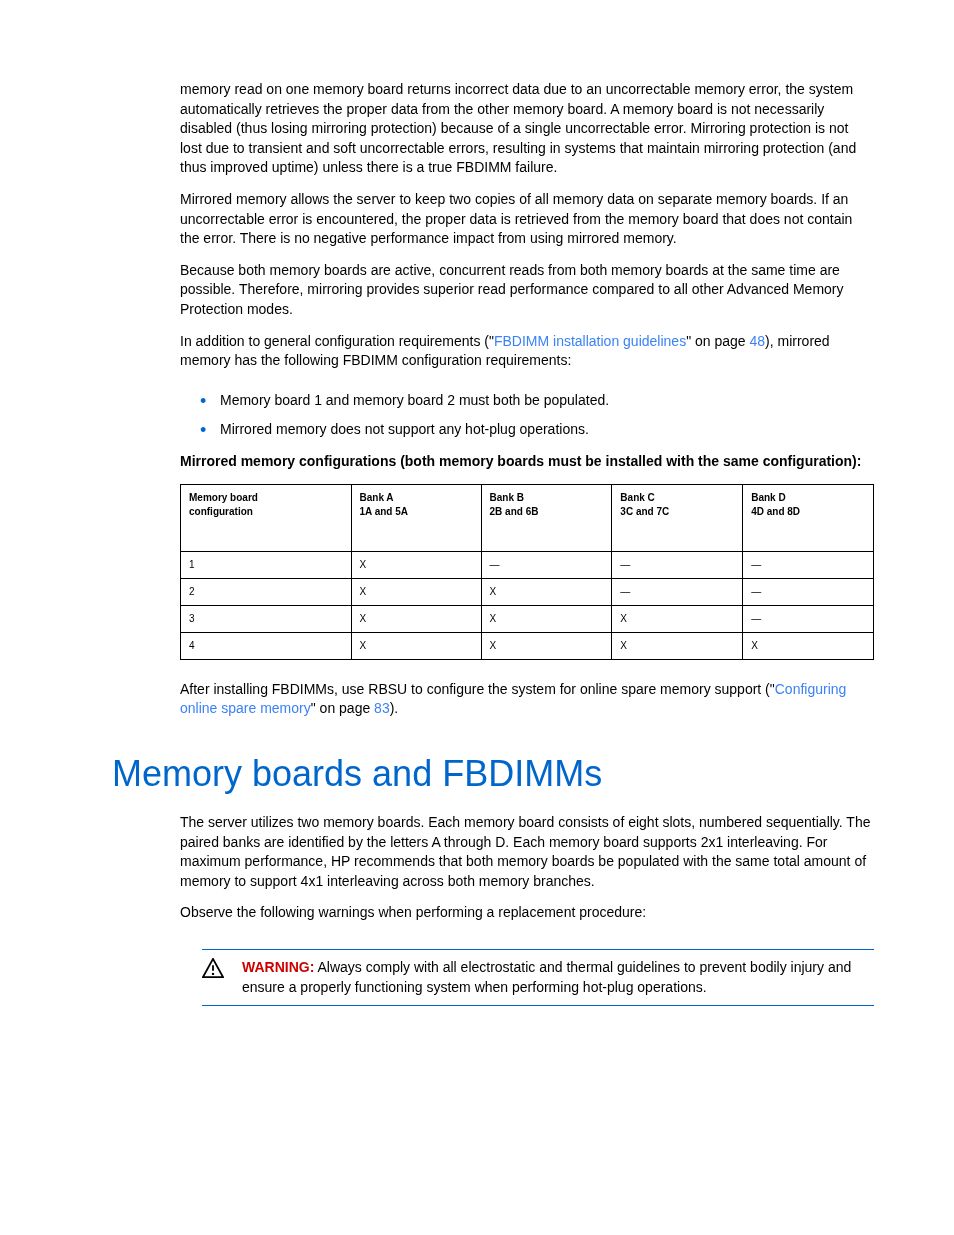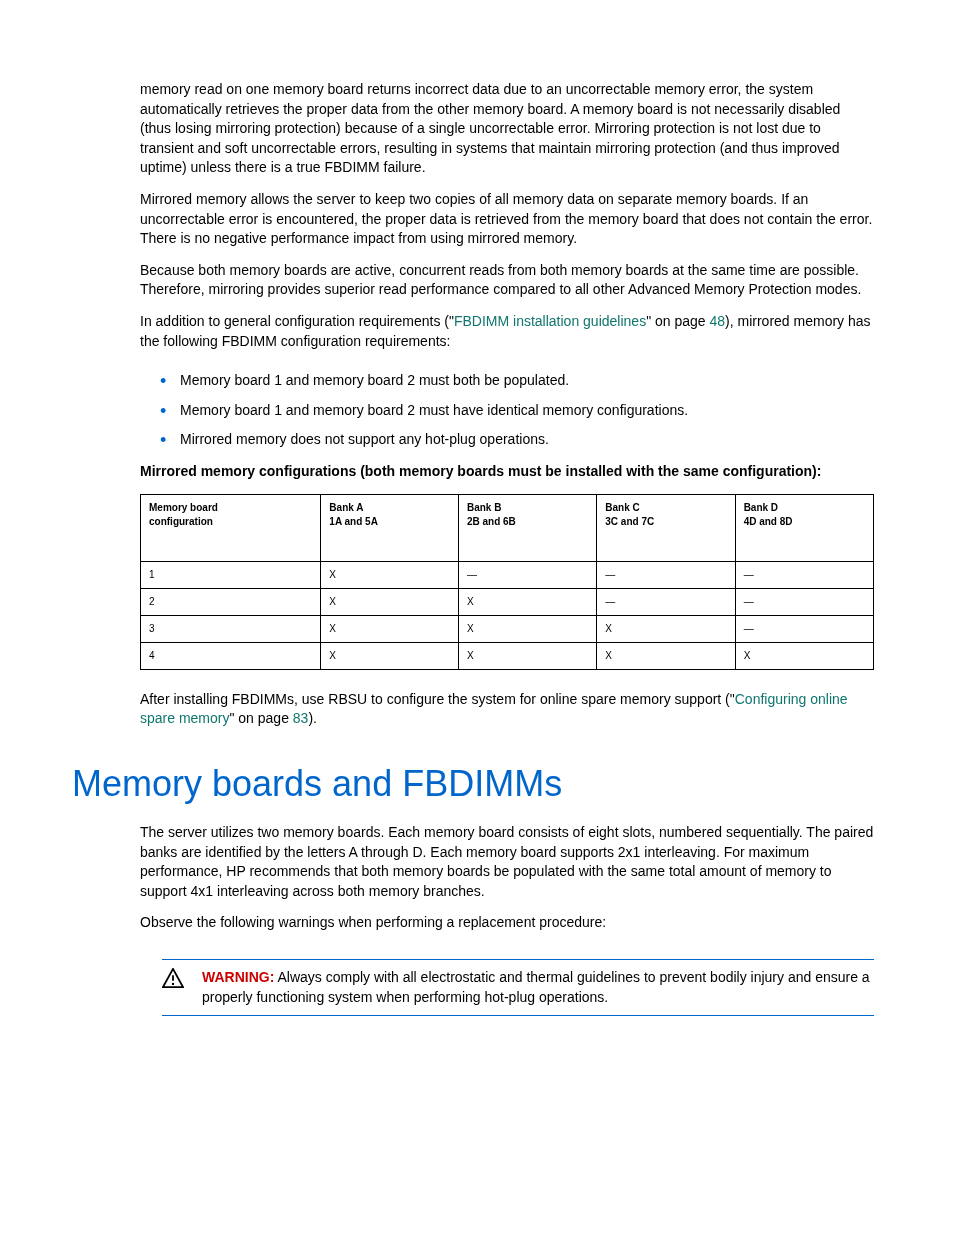--- a/index.html
+++ b/index.html
@@ -6,30 +6,30 @@
     font-family: Arial, Helvetica, sans-serif;
     margin: 0;
     padding: 0;
     background: #fff;
     color: #000;
     width: 954px;
     font-size: 14px;
     line-height: 1.4;
   }
   .page {
-    padding: 80px 80px 40px 72px;
+    padding: 80px 80px 40px 112px;
   }
   .content {
     margin-left: 68px;
   }
   p {
     margin: 0 0 12px 0;
   }
   a.link {
-    color: #0f766e;
+    color: #3b82f6;
     text-decoration: none;
   }
   ul {
     margin: 20px 0 12px 0;
     padding-left: 40px;
     list-style: none;
   }
   ul li {
     position: relative;
     padding-left: 0px;
@@ -104,21 +104,20 @@
     <p>memory read on one memory board returns incorrect data due to an uncorrectable memory error, the system automatically retrieves the proper data from the other memory board. A memory board is not necessarily disabled (thus losing mirroring protection) because of a single uncorrectable error. Mirroring protection is not lost due to transient and soft uncorrectable errors, resulting in systems that maintain mirroring protection (and thus improved uptime) unless there is a true FBDIMM failure.</p>
     <p>Mirrored memory allows the server to keep two copies of all memory data on separate memory boards. If an uncorrectable error is encountered, the proper data is retrieved from the memory board that does not contain the error. There is no negative performance impact from using mirrored memory.</p>
     <p>Because both memory boards are active, concurrent reads from both memory boards at the same time are possible. Therefore, mirroring provides superior read performance compared to all other Advanced Memory Protection modes.</p>
 
     <p>
       <span>In addition to general configuration requirements ("</span><a class="link">FBDIMM installation guidelines</a><span>" on page </span><a class="link">48</a><span>), mirrored memory has the following FBDIMM configuration requirements:</span>
     </p>
 
     <ul>
       <li>Memory board 1 and memory board 2 must both be populated.</li>
-      <li>Memory board 1 and memory board 2 must have identical memory configurations.</li>
       <li>Mirrored memory does not support any hot-plug operations.</li>
     </ul>
 
 
     <p class="bold">Mirrored memory configurations (both memory boards must be installed with the same configuration):</p>
 
     <table>
       <thead>
         <tr>
           <th><span>Memory board</span><br><span>configuration</span></th>

